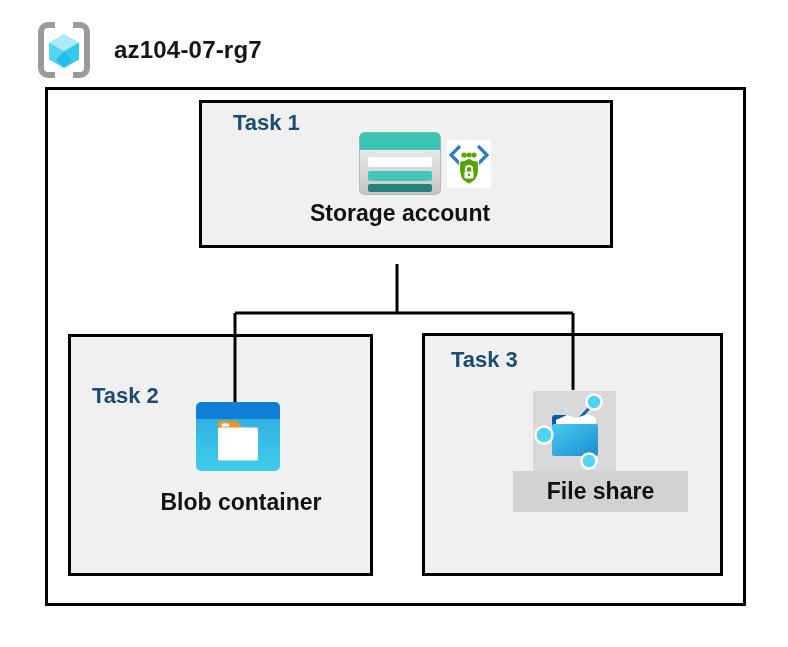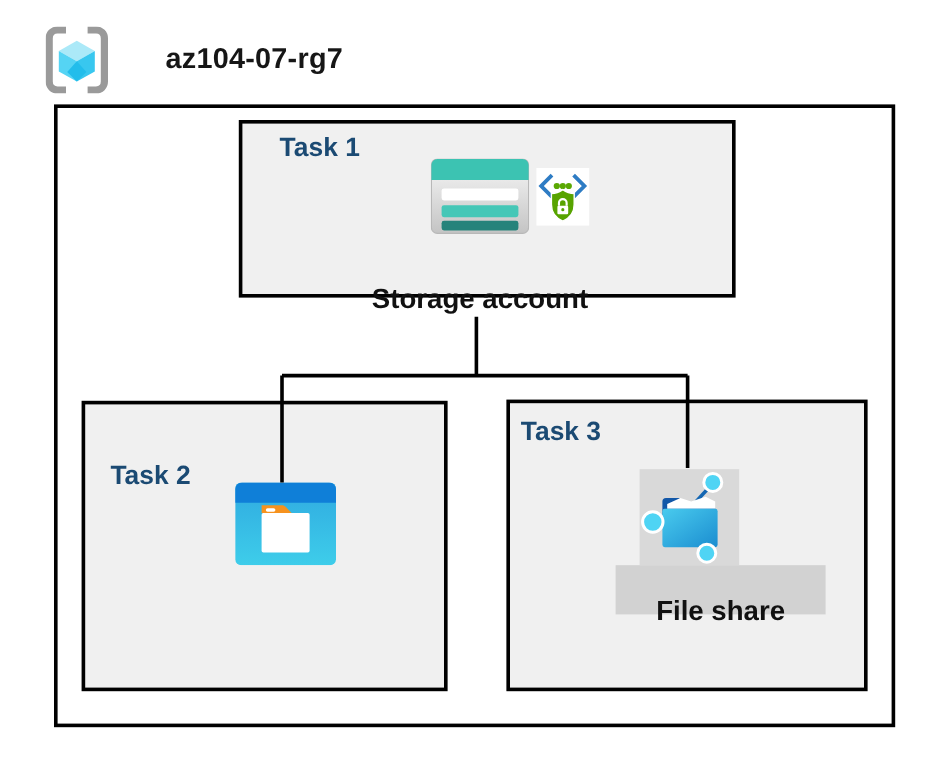--- a/index.html
+++ b/index.html
@@ -1,44 +1,43 @@
 <!DOCTYPE html>
 <html><head>
 <meta charset="utf-8">
 <style>
   html,body{margin:0;padding:0;background:#fff;}
   .canvas{
     position:relative;width:788px;height:647px;background:#ffffff;
     font-family:"Liberation Sans",sans-serif;overflow:hidden;
   }
   
-  .rg-header{position:absolute;left:38px;top:22px;display:flex;align-items:center;gap:24px;}
+  .rg-header{position:absolute;left:38px;top:22px;display:flex;align-items:center;}
   .rg-title{margin-left:24px;font-size:24px;font-weight:bold;color:#161616;letter-spacing:0.2px;}
   
   .outer-box{
     position:absolute;left:45px;top:87px;width:701px;height:519px;
     border:3px solid #000;box-sizing:border-box;background:#fff;
   }
   
   .task-box{
     position:absolute;background:#f0f0f0;border:3px solid #000;box-sizing:border-box;
   }
   #task1{left:199px;top:100px;width:414px;height:148px;}
   #task2{left:68px;top:334px;width:305px;height:242px;}
   #task3{left:422px;top:333px;width:301px;height:243px;}
   .task-label{
     position:absolute;font-size:22px;font-weight:bold;color:#1b4a73;white-space:nowrap;
   }
   #task1 .task-label{left:31px;top:7px;}
   #task2 .task-label{left:21px;top:8px;margin-top:38px;}
-  #task3 .task-label{left:9px;top:11px;}
+  #task3 .task-label{left:26px;top:11px;}
   .item-label{
     position:absolute;font-size:23px;font-weight:bold;color:#111;white-space:nowrap;
     transform:translateX(-50%);
-    margin-top:36px;
   }
   #task1 .item-label{left:198px;top:97px;}
   #task2 .item-label{left:170px;top:152px;}
   
   .icon{position:absolute;display:block;line-height:0;}
   .storage-icon{left:157px;top:29px;}
   .sas-icon{left:245px;top:37px;background:#ffffff;padding:1px;}
   .blob-icon{left:125px;top:65px;}
   .fileshare-bg{
     position:absolute;left:108px;top:55px;width:83px;height:80px;background:#d9d9d9;
@@ -119,20 +118,21 @@
           </linearGradient>
         </defs>
         <rect x="0" y="0" width="84" height="69" rx="5" fill="url(#bg2)"></rect>
         <path d="M0,17 V6 a6,6 0 0 1 6,-6 H78 a6,6 0 0 1 6,6 V17 Z" fill="#0f7fd8"></path>
         <path d="M22,19 h17 c1.2,0 2.2,0.5 3,1.3 l5,5.2 H22 z" fill="#f6921e"></path>
         <rect x="25.5" y="21.5" width="8" height="3" rx="1.5" fill="#ffffff"></rect>
         <rect x="22" y="25.5" width="40" height="33" rx="1.5" fill="#ffffff"></rect>
       </svg>
     </span>
 
+    <div class="item-label">Blob container</div>
   </div>
 
   <div class="task-box" id="task3">
     <span class="task-label">Task 3</span>
 
     <div class="fileshare-bg">
       <span class="icon fileshare-icon">
         <svg width="83" height="80" viewBox="0 0 83 80">
           <defs>
             <linearGradient id="fs" x1="0" y1="0" x2="1" y2="1">

